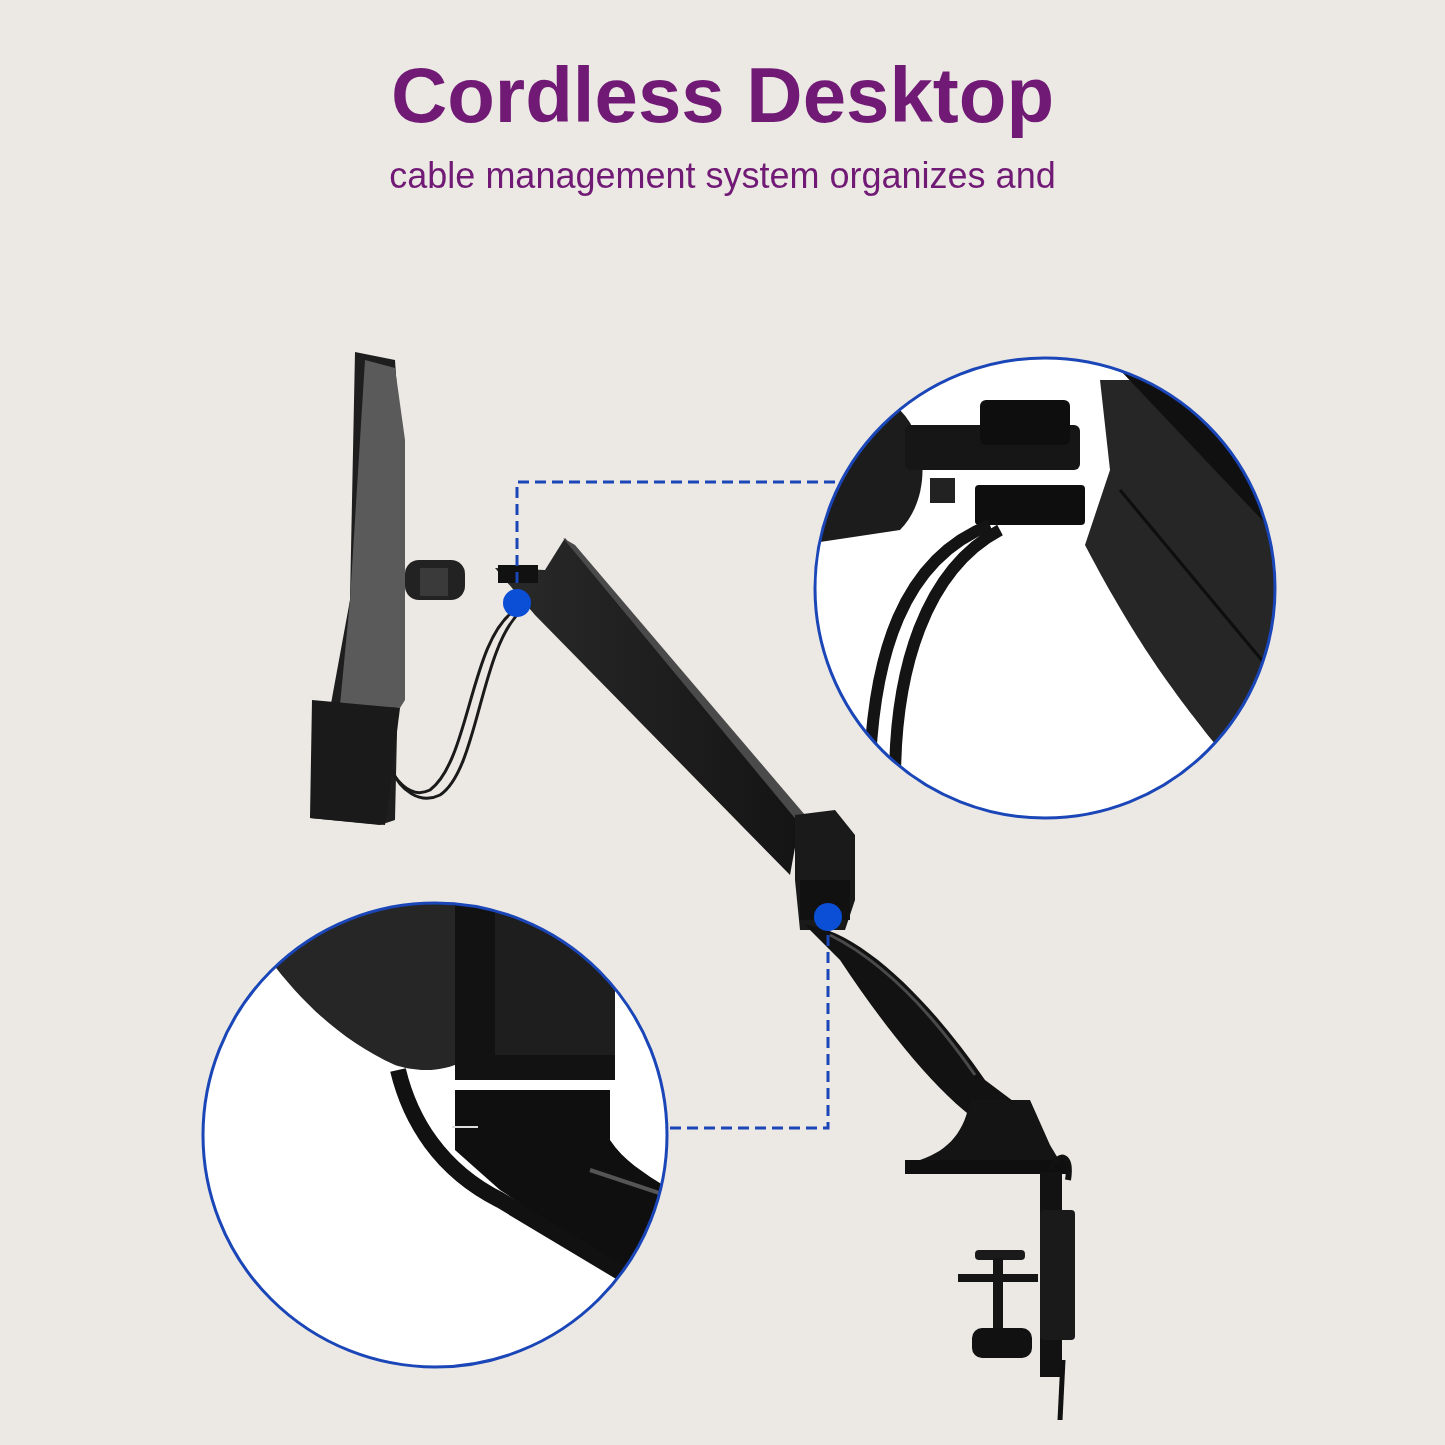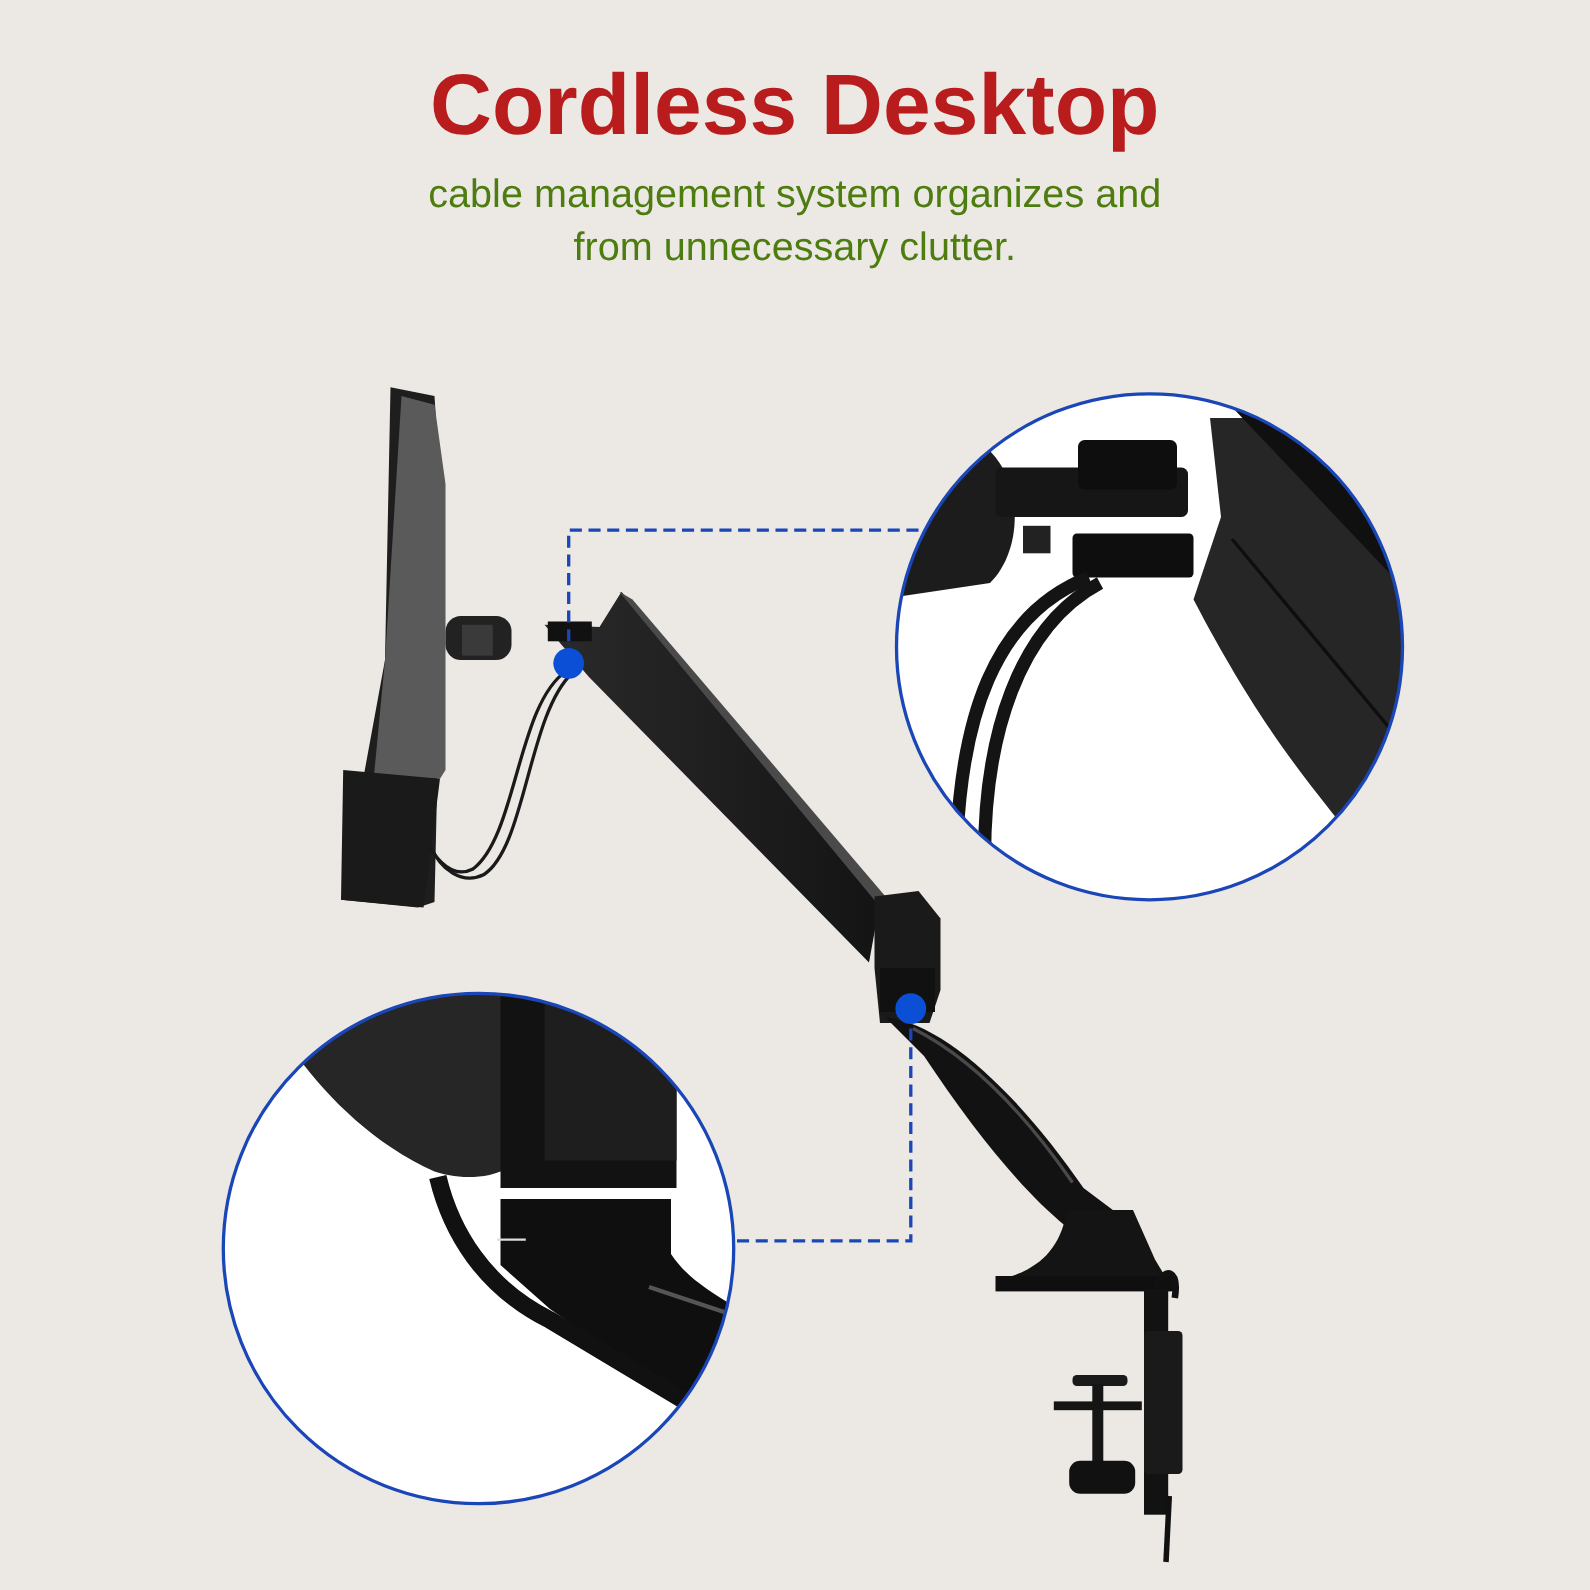--- a/index.html
+++ b/index.html
@@ -4,38 +4,37 @@
 <style>
   html, body { margin: 0; padding: 0; }
   body {
     width: 1445px; height: 1445px; overflow: hidden;
     background: #ece9e4;
     font-family: "Liberation Sans", "DejaVu Sans", sans-serif;
     position: relative;
   }
   .headline {
     position: absolute; left: 0; width: 1445px; top: 50px;
-    text-align: center; color: #b91c1c;
+    text-align: center; color: #701a75;
     font-size: 78px; font-weight: bold; letter-spacing: 0px;
   }
   .subtext {
     position: absolute; left: 0; width: 1445px; top: 152px;
-    text-align: center; color: #4d7c0f;
+    text-align: center; color: #701a75;
     font-size: 36px; line-height: 48px;
   }
   .subtext span { display: block; }
   svg.art { position: absolute; left: 0; top: 0; }
 </style>
 </head>
 <body>
 
 <div class="headline">Cordless Desktop</div>
 <div class="subtext">
   <span>cable management system organizes and</span>
-  <span>from unnecessary clutter.</span>
 </div>
 
 <svg class="art" width="1445" height="1445" viewBox="0 0 1445 1445">
   <defs>
     <clipPath id="clipTop">
         <circle cx="1045" cy="588" r="230"></circle>
       </clipPath>
     <clipPath id="clipBot">
         <circle cx="435" cy="1135" r="232"></circle>
       </clipPath>

